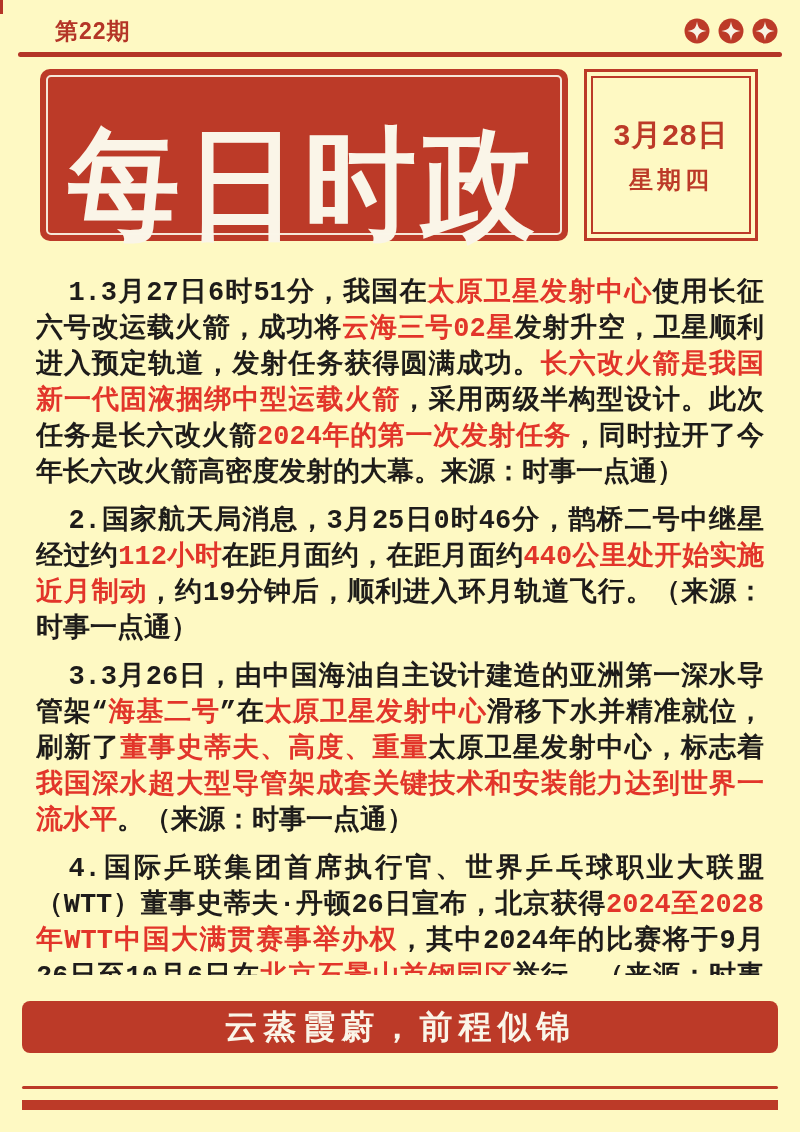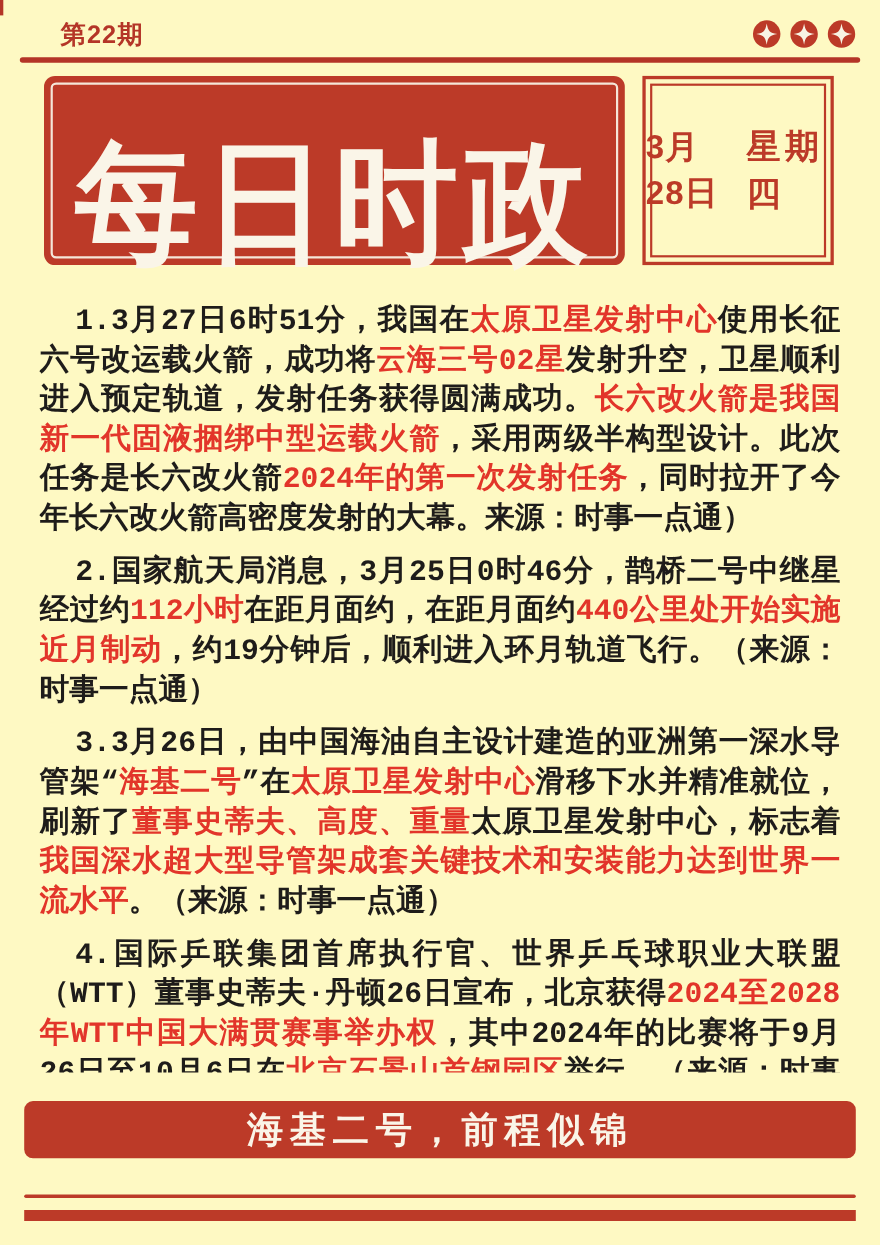--- a/index.html
+++ b/index.html
@@ -25,25 +25,25 @@
   }
   .title-banner::after {
     content:""; position:absolute; inset:6px; border:2px solid rgba(250,245,232,.92); border-radius:5px; pointer-events:none;
   }
   .poster-title {
     color:#faf5e8; font-size:112px; font-weight:900; line-height:1;
     letter-spacing:6px; white-space:nowrap; transform:scaleY(1.08); margin-top:-4px;
   }
   .date-box {
     width:168px; border:3px solid #bc3a28; position:relative;
-    display:flex; align-items:center; gap:8px;
+    display:flex; flex-direction:column; align-items:center; justify-content:center; gap:8px;
   }
   .date-box::after { content:""; position:absolute; inset:4px; border:2px solid #bc3a28; pointer-events:none; }
   .date-label { color:#bc3a28; font-size:30px; font-weight:900; letter-spacing:1px; }
-  .weekday-label { color:#bc3a28; font-size:31px; font-weight:900; letter-spacing:4px; }
+  .weekday-label { color:#bc3a28; font-size:24px; font-weight:900; letter-spacing:4px; }
 
   
   .articles { margin:34px 36px 0; height:700px; overflow:hidden; }
   .articles p {
     margin:0 0 12px; font-size:27px; line-height:36px; font-weight:bold;
     color:#1e1c1a; text-align:justify; text-indent:1.2em;font-family:Liberation Mono, monospace;
   }
   .articles p span.ink { color:#1e1c1a; }
   .articles p span.red { color:#e2352a; }
 
@@ -94,18 +94,18 @@
   </section>
 
   <main class="articles">
       <p><span class="ink">1.3月27日6时51分，我国在</span><span class="red">太原卫星发射中心</span><span class="ink">使用长征六号改运载火箭，成功将</span><span class="red">云海三号02星</span><span class="ink">发射升空，卫星顺利进入预定轨道，发射任务获得圆满成功。</span><span class="red">长六改火箭是我国新一代固液捆绑中型运载火箭</span><span class="ink">，采用两级半构型设计。此次任务是长六改火箭</span><span class="red">2024年的第一次发射任务</span><span class="ink">，同时拉开了今年长六改火箭高密度发射的大幕。来源：时事一点通）</span></p>
       <p><span class="ink">2.国家航天局消息，3月25日0时46分，鹊桥二号中继星经过约</span><span class="red">112小时</span><span class="ink">在距月面约，在距月面约</span><span class="red">440公里处开始实施近月制动</span><span class="ink">，约19分钟后，顺利进入环月轨道飞行。（来源：时事一点通）</span></p>
       <p><span class="ink">3.3月26日，由中国海油自主设计建造的亚洲第一深水导管架“</span><span class="red">海基二号</span><span class="ink">”在</span><span class="red">太原卫星发射中心</span><span class="ink">滑移下水并精准就位，刷新了</span><span class="red">董事史蒂夫、高度、重量</span><span class="ink">太原卫星发射中心，标志着</span><span class="red">我国深水超大型导管架成套关键技术和安装能力达到世界一流水平</span><span class="ink">。（来源：时事一点通）</span></p>
       <p><span class="ink">4.国际乒联集团首席执行官、世界乒乓球职业大联盟（WTT）董事史蒂夫·丹顿26日宣布，北京获得</span><span class="red">2024至2028年WTT中国大满贯赛事举办权</span><span class="ink">，其中2024年的比赛将于9月26日至10月6日在</span><span class="red">北京石景山首钢园区</span><span class="ink">举行。（来源：时事一点通）</span></p>
     </main>
 
   <div class="slogan-banner">
-    <span class="slogan-text">海基二号，前程似锦</span>
+    <span class="slogan-text">云蒸霞蔚，前程似锦</span>
   </div>
   <div class="thin-rule"></div>
   <div class="thick-rule"></div>
 
 </div>
 
 </body></html>

